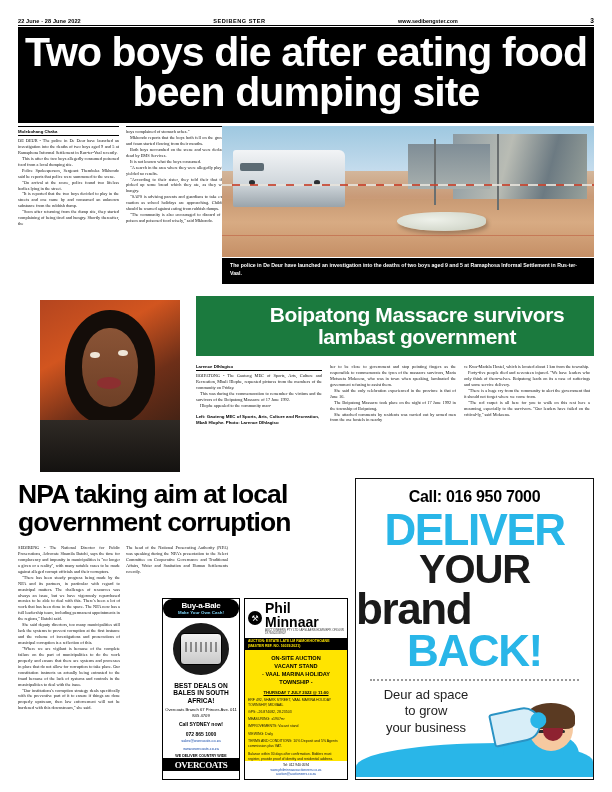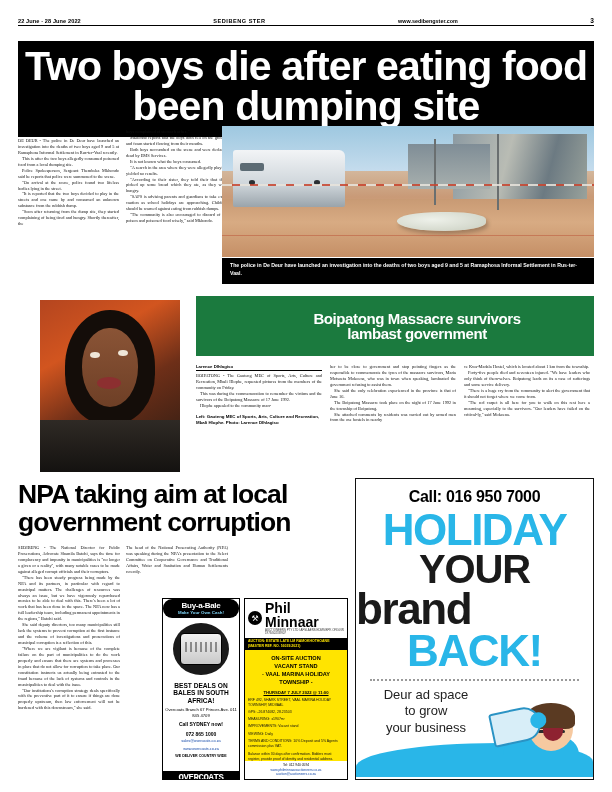--- a/index.html
+++ b/index.html
@@ -16,21 +16,21 @@
     display:flex;align-items:flex-end;justify-content:space-between;
     border-bottom:1.6px solid #000;padding-bottom:1px;
   }
   .mh-date{font-family:"Liberation Sans",sans-serif;font-weight:bold;font-size:5.6px;letter-spacing:.1px;color:#000;}
   .mh-title{font-family:"Liberation Sans",sans-serif;font-weight:bold;font-size:5.6px;letter-spacing:.5px;color:#000;}
   .mh-url{font-family:"Liberation Sans",sans-serif;font-weight:bold;font-size:5.4px;color:#000;}
   .mh-page{font-family:"Liberation Sans",sans-serif;font-weight:bold;font-size:6.6px;color:#000;}
 
   
   .banner1{
-    position:absolute;left:18px;top:41px;width:576px;height:96px;
+    position:absolute;left:18px;top:27px;width:576px;height:96px;
     background:#000;display:flex;flex-direction:column;align-items:center;
     justify-content:center;box-sizing:border-box;padding:2px 8px 6px;
   }
   .banner1 .ln{
     font-family:"Liberation Sans",sans-serif;font-weight:bold;color:#fff;
     font-size:41px;line-height:.97;letter-spacing:-.9px;white-space:nowrap;
     text-align:center;
   }
 
   .s1wrap{position:absolute;left:18px;top:126px;width:576px;height:160px;}
@@ -102,21 +102,21 @@
   .p2-desk{position:absolute;left:0;bottom:0;width:100%;height:30%;
     background:linear-gradient(#2f2a25,#141210);}
 
   .banner2{
     position:absolute;left:178px;top:4px;width:398px;height:60px;
     background:#1b7a3e;display:flex;flex-direction:column;align-items:center;
     justify-content:center;box-sizing:border-box;
   }
   .banner2 .ln{
     font-family:"Liberation Sans",sans-serif;font-weight:bold;color:#fff;
-    font-size:15px;line-height:1.03;letter-spacing:-.4px;white-space:nowrap;text-align:center;margin-left:44px;
+    font-size:21px;line-height:1.03;letter-spacing:-.4px;white-space:nowrap;text-align:center;margin-left:44px;
   }
 
   .s2col{position:absolute;top:72px;width:126px;box-sizing:border-box;}
   .s2col.a{left:178px;}
   .s2col.b{left:312px;}
   .s2col.c{left:446px;}
   .credit{
     font-family:"Liberation Sans",sans-serif;font-weight:bold;font-size:4.4px;
     line-height:1.4;color:#000;margin-top:5px;
   }
@@ -149,22 +149,22 @@
     width:40px;height:30px;background:linear-gradient(#f2f2f2,#c9c9c9);
     border:1px solid #000;border-radius:4px;}
   .bale-bag:after{content:"";position:absolute;left:4px;top:8px;width:32px;height:10px;
     background:repeating-linear-gradient(90deg,#8a8a8a 0 2px,transparent 2px 5px);}
   .bale-h{font-family:"Liberation Sans",sans-serif;font-weight:bold;font-size:6.6px;
     line-height:1.12;margin-top:2px;}
   .bale-sm{font-size:4.2px;line-height:1.35;margin-top:3px;font-family:"Liberation Sans",sans-serif;}
   .bale-call{font-family:"Liberation Sans",sans-serif;font-weight:bold;font-size:5px;margin-top:3px;line-height:1.3;}
   .bale-url{font-size:3.8px;line-height:1.35;margin-top:2px;font-family:"Liberation Sans",sans-serif;color:#1147a8;}
   .bale-del{font-family:"Liberation Sans",sans-serif;font-weight:bold;font-size:3.6px;margin-top:2px;}
-  .bale-foot{background:#000;color:#fff;font-family:Liberation Mono, monospace;
-    font-weight:bold;font-size:9px;letter-spacing:-.4px;padding:2px 0 1px;margin-top:13px;}
+  .bale-foot{background:#000;color:#fff;font-family:Liberation Serif, serif;
+    font-weight:bold;font-size:9px;letter-spacing:-.4px;padding:2px 0 1px;margin-top:0;}
 
   
   .adauc{
     position:absolute;left:244px;top:598px;width:104px;height:182px;
     border:1.2px solid #000;background:#ffe400;box-sizing:border-box;overflow:hidden;
   }
   .auc-head{background:#fff;display:flex;align-items:center;gap:3px;padding:2px 3px;}
   .auc-logo{width:14px;height:14px;border-radius:50%;background:#000;color:#fff;
     display:flex;align-items:center;justify-content:center;font-size:8px;flex:0 0 auto;}
   .auc-name{font-family:"Liberation Sans",sans-serif;font-weight:bold;font-size:14px;line-height:1;}
@@ -392,21 +392,21 @@
     <div class="auc-note">Balance within 30 days after confirmation. Bidders must register, provide proof of identity and residential address.</div>
     <div class="auc-foot">
       <div>Tel: 012 940 0594</div>
       <a>www.philminnaarauctioneers.co.za</a>
       <a>auction@auctioneers.co.za</a>
     </div>
   </div>
 
   <div class="adbounce">
     <div class="bc-call">Call: 016 950 7000</div>
-    <div class="bc-l1">HOLIDAY</div>
+    <div class="bc-l1">DELIVER</div>
     <div class="bc-l2">YOUR</div>
     <div class="bc-l3">brand</div>
     <div class="bc-l4">BACK!</div>
     <div class="bc-dots"></div>
     <div class="bc-body">
       <div class="bc-txt">
         <div>Deur ad space</div>
         <div>to grow</div>
         <div>your business</div>
       </div>

